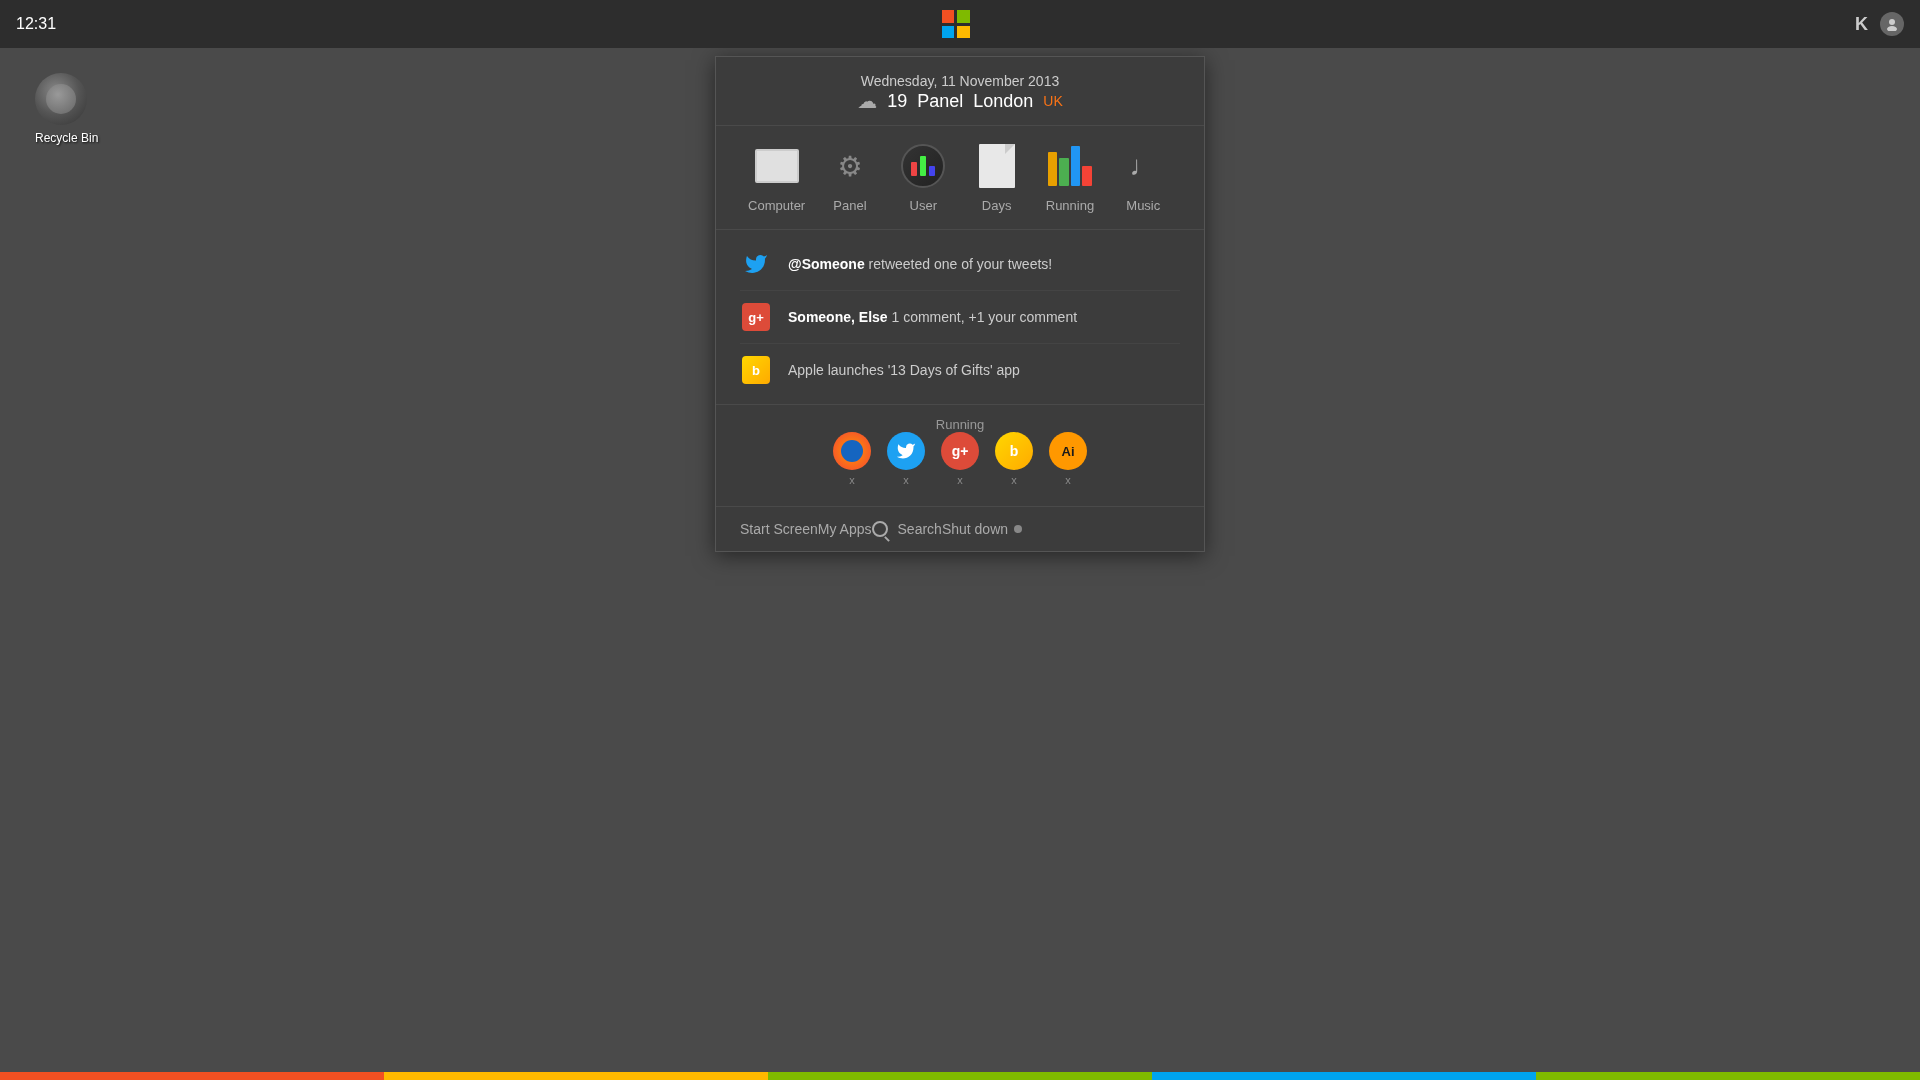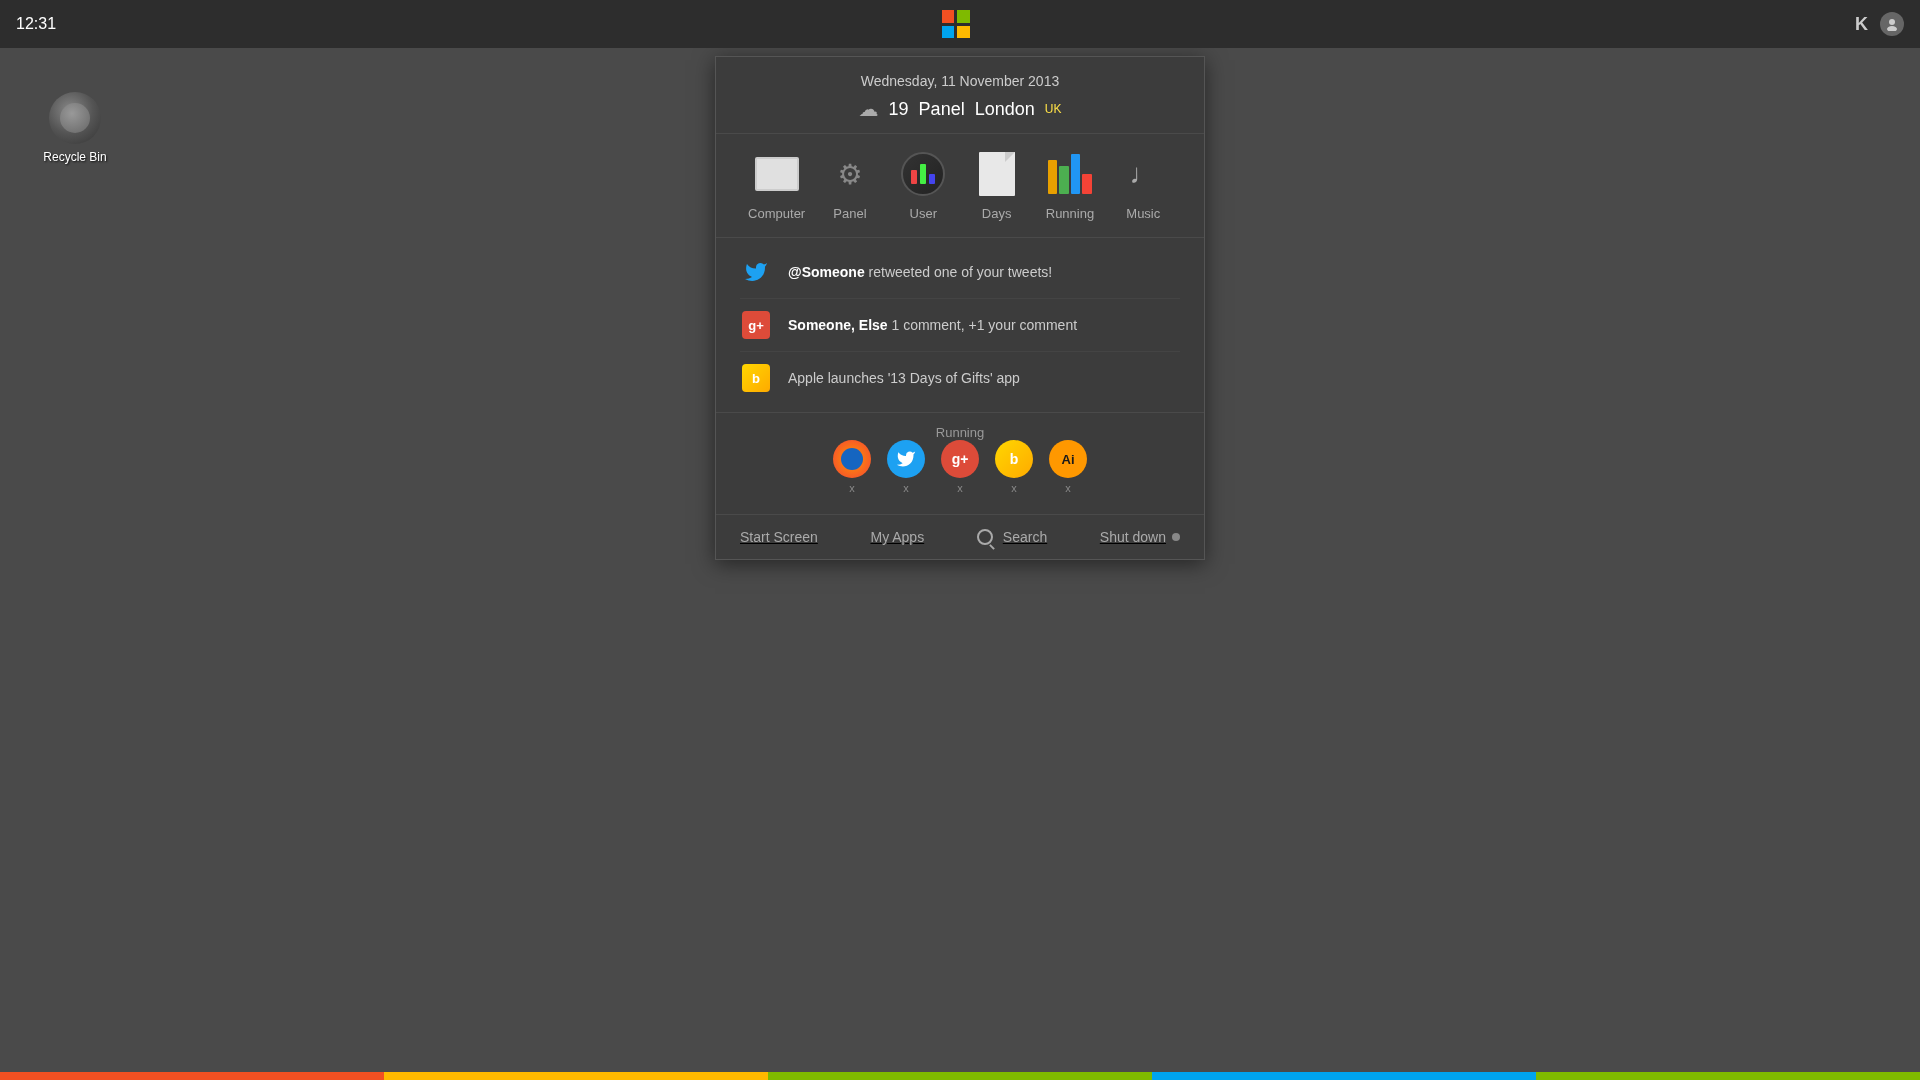--- a/index.html
+++ b/index.html
@@ -63,25 +63,25 @@
       bottom: 0;
       left: 0;
       right: 0;
       height: 8px;
       background: linear-gradient(to right, #f25022 0%, #f25022 20%, #ffb900 20%, #ffb900 40%, #7fba00 40%, #7fba00 60%, #00a4ef 60%, #00a4ef 80%, #7fba00 80%, #7fba00 100%);
     }
 
     
     #recycle-bin {
       position: absolute;
-      top: 92px;
+      top: 73px;
       left: 35px;
       display: flex;
       flex-direction: column;
-      align-items: center;
+      align-items: flex-start;
       cursor: pointer;
       width: 80px;
     }
 
     .recycle-icon {
       width: 52px;
       height: 52px;
       background: radial-gradient(circle at 40% 35%, #888, #555, #333);
       border-radius: 50%;
       display: flex;
@@ -120,21 +120,21 @@
     #panel-header {
       padding: 16px 24px 12px;
       text-align: center;
       border-bottom: 1px solid #4a4a4a;
     }
 
     #date-label {
       color: #cccccc;
       font-size: 14px;
       font-weight: 300;
-      margin-bottom: 8px;
+      margin-bottom: 0;
     }
 
     #weather-row {
       display: flex;
       align-items: center;
       justify-content: center;
       gap: 10px;
     }
 
     .cloud-icon {
@@ -154,22 +154,22 @@
       font-weight: 300;
     }
 
     #location-label {
       color: #ffffff;
       font-size: 18px;
       font-weight: 300;
     }
 
     #location-country {
-      color: #fde047;
-      font-size: 12px;
+      color: #f97316;
+      font-size: 14px;
       text-align: center;
     }
 
     
     #app-icons {
       display: flex;
       justify-content: space-around;
       align-items: flex-start;
       padding: 16px 24px;
       border-bottom: 1px solid #4a4a4a;
@@ -458,24 +458,23 @@
       align-items: center;
       justify-content: center;
       color: #1a1a1a;
       font-size: 13px;
       font-weight: bold;
     }
 
     
     #panel-nav {
       display: flex;
-      justify-content: space-between;
+      justify-content: flex-start;
       align-items: center;
       padding: 14px 24px;
-      text-decoration: underline;
     }
 
     .nav-item {
       color: #aaaaaa;
       font-size: 14px;
       font-weight: 300;
       cursor: pointer;
       display: flex;
       align-items: center;
       gap: 6px;

